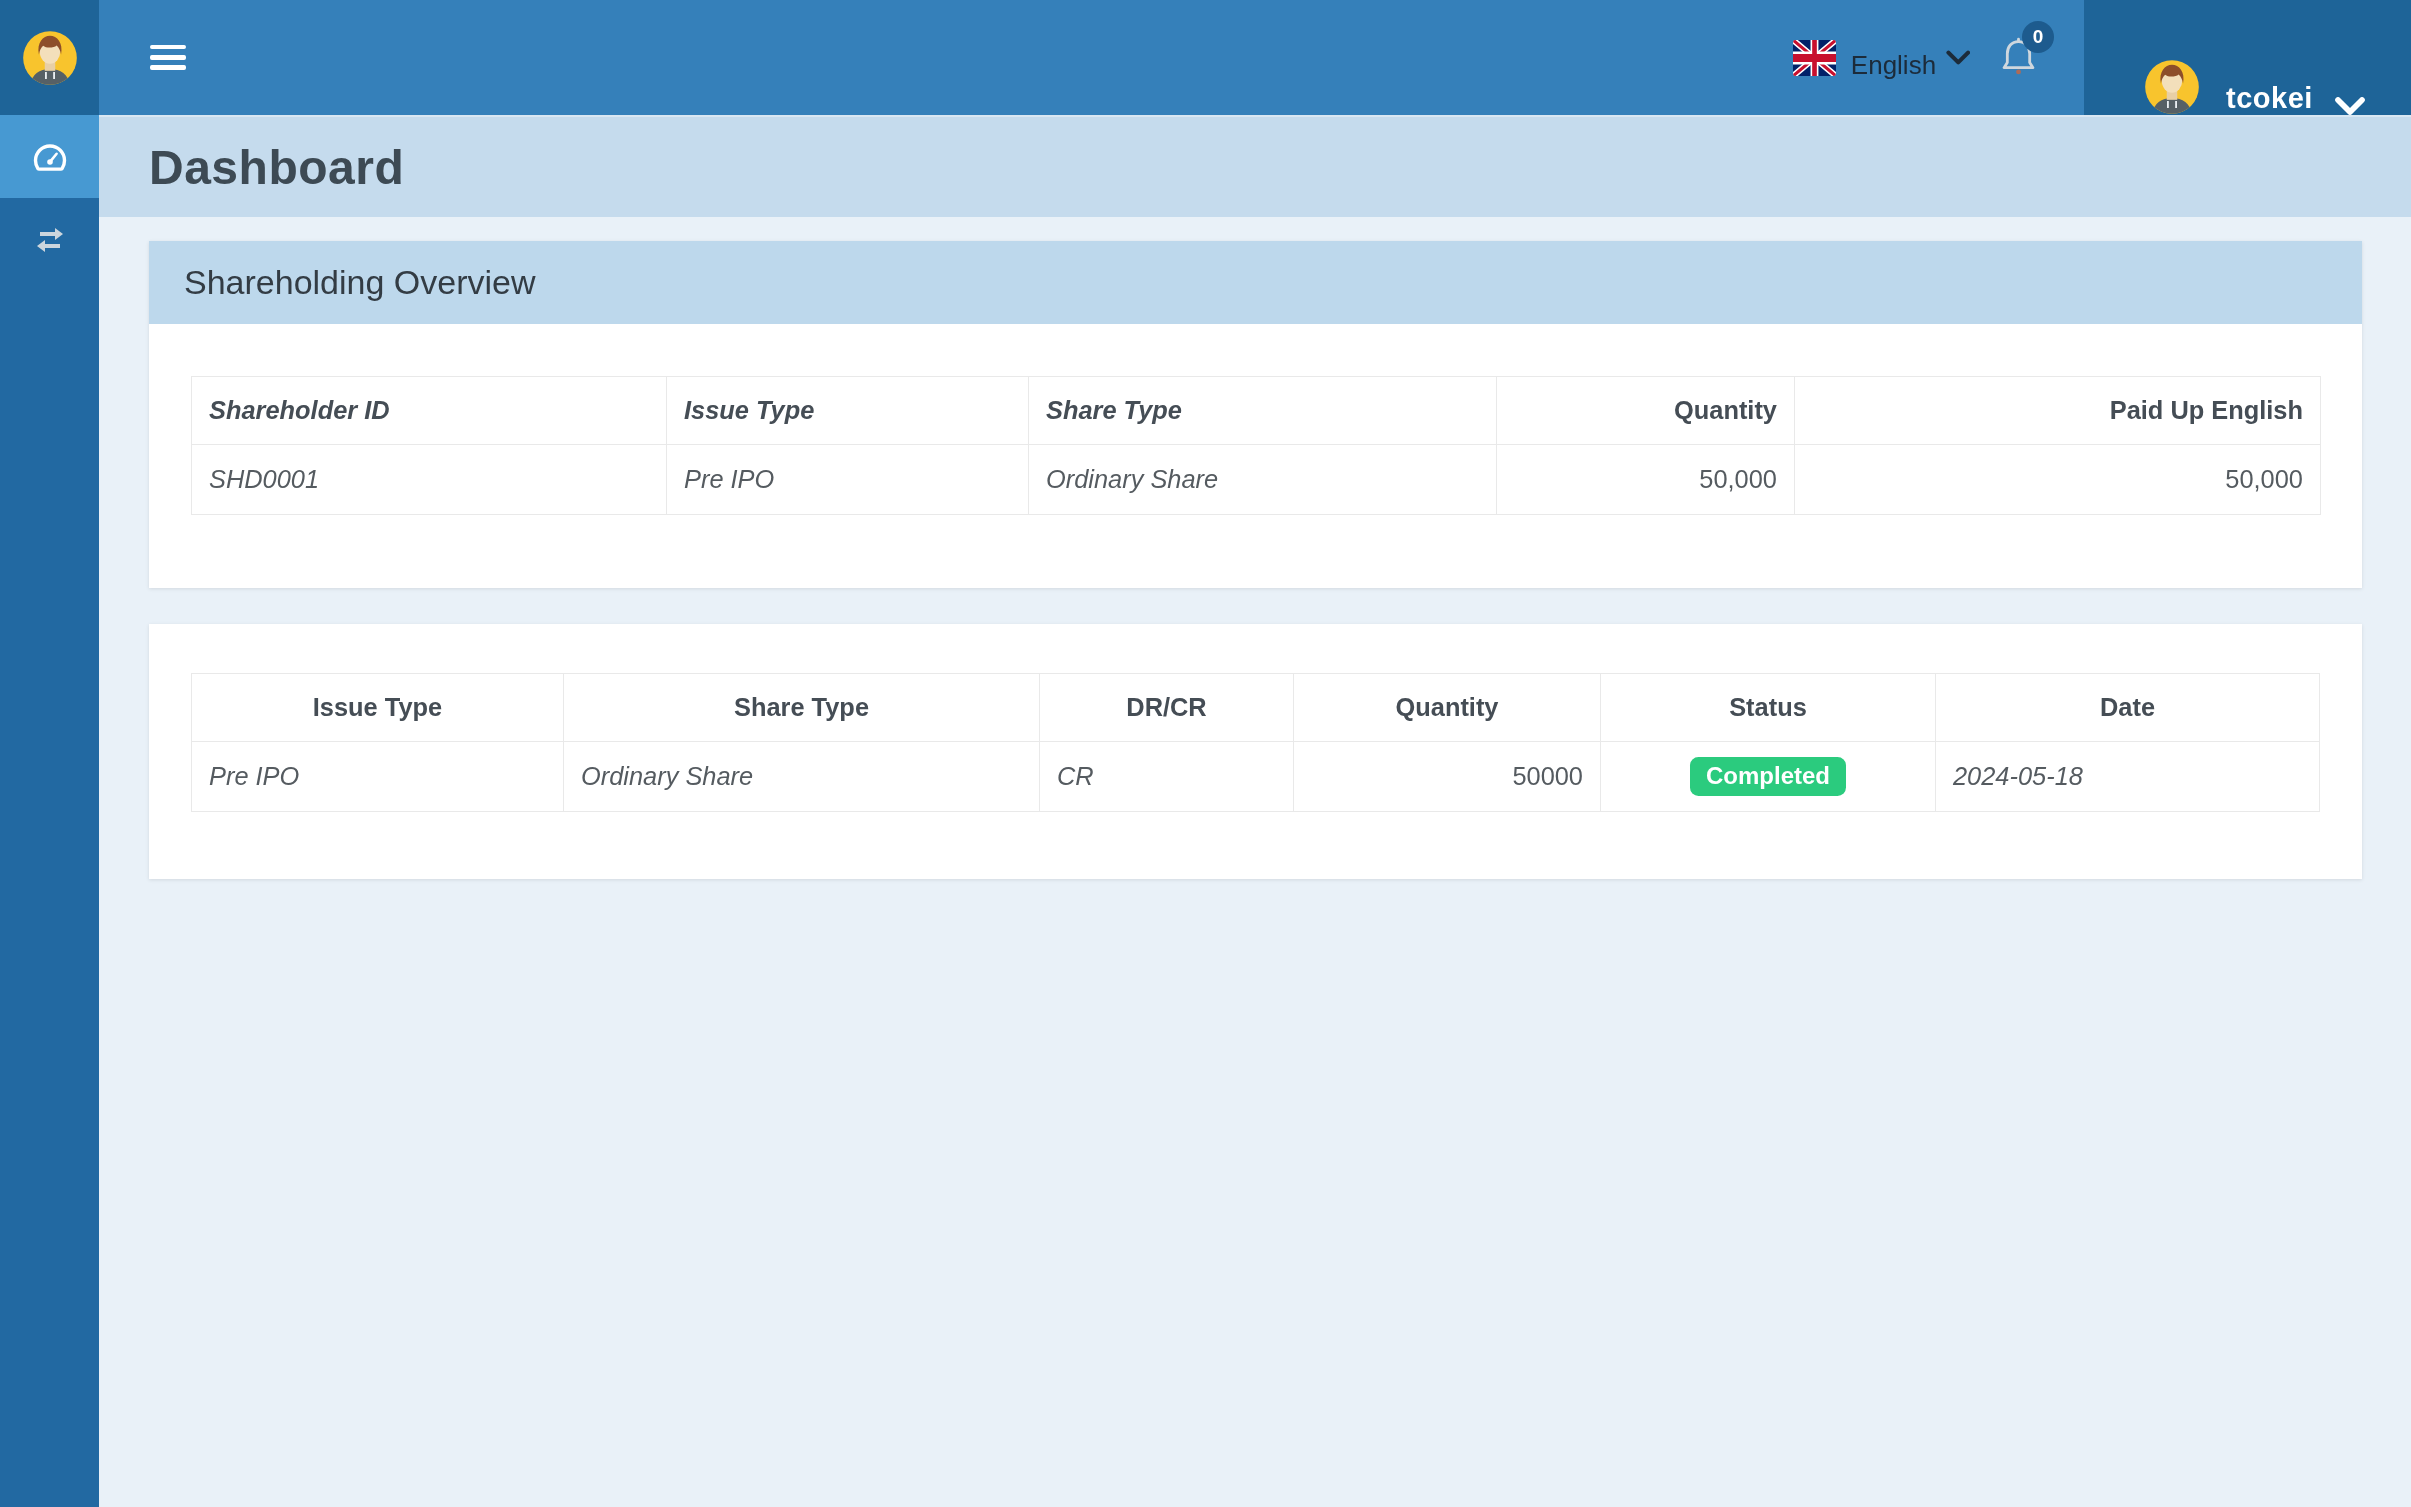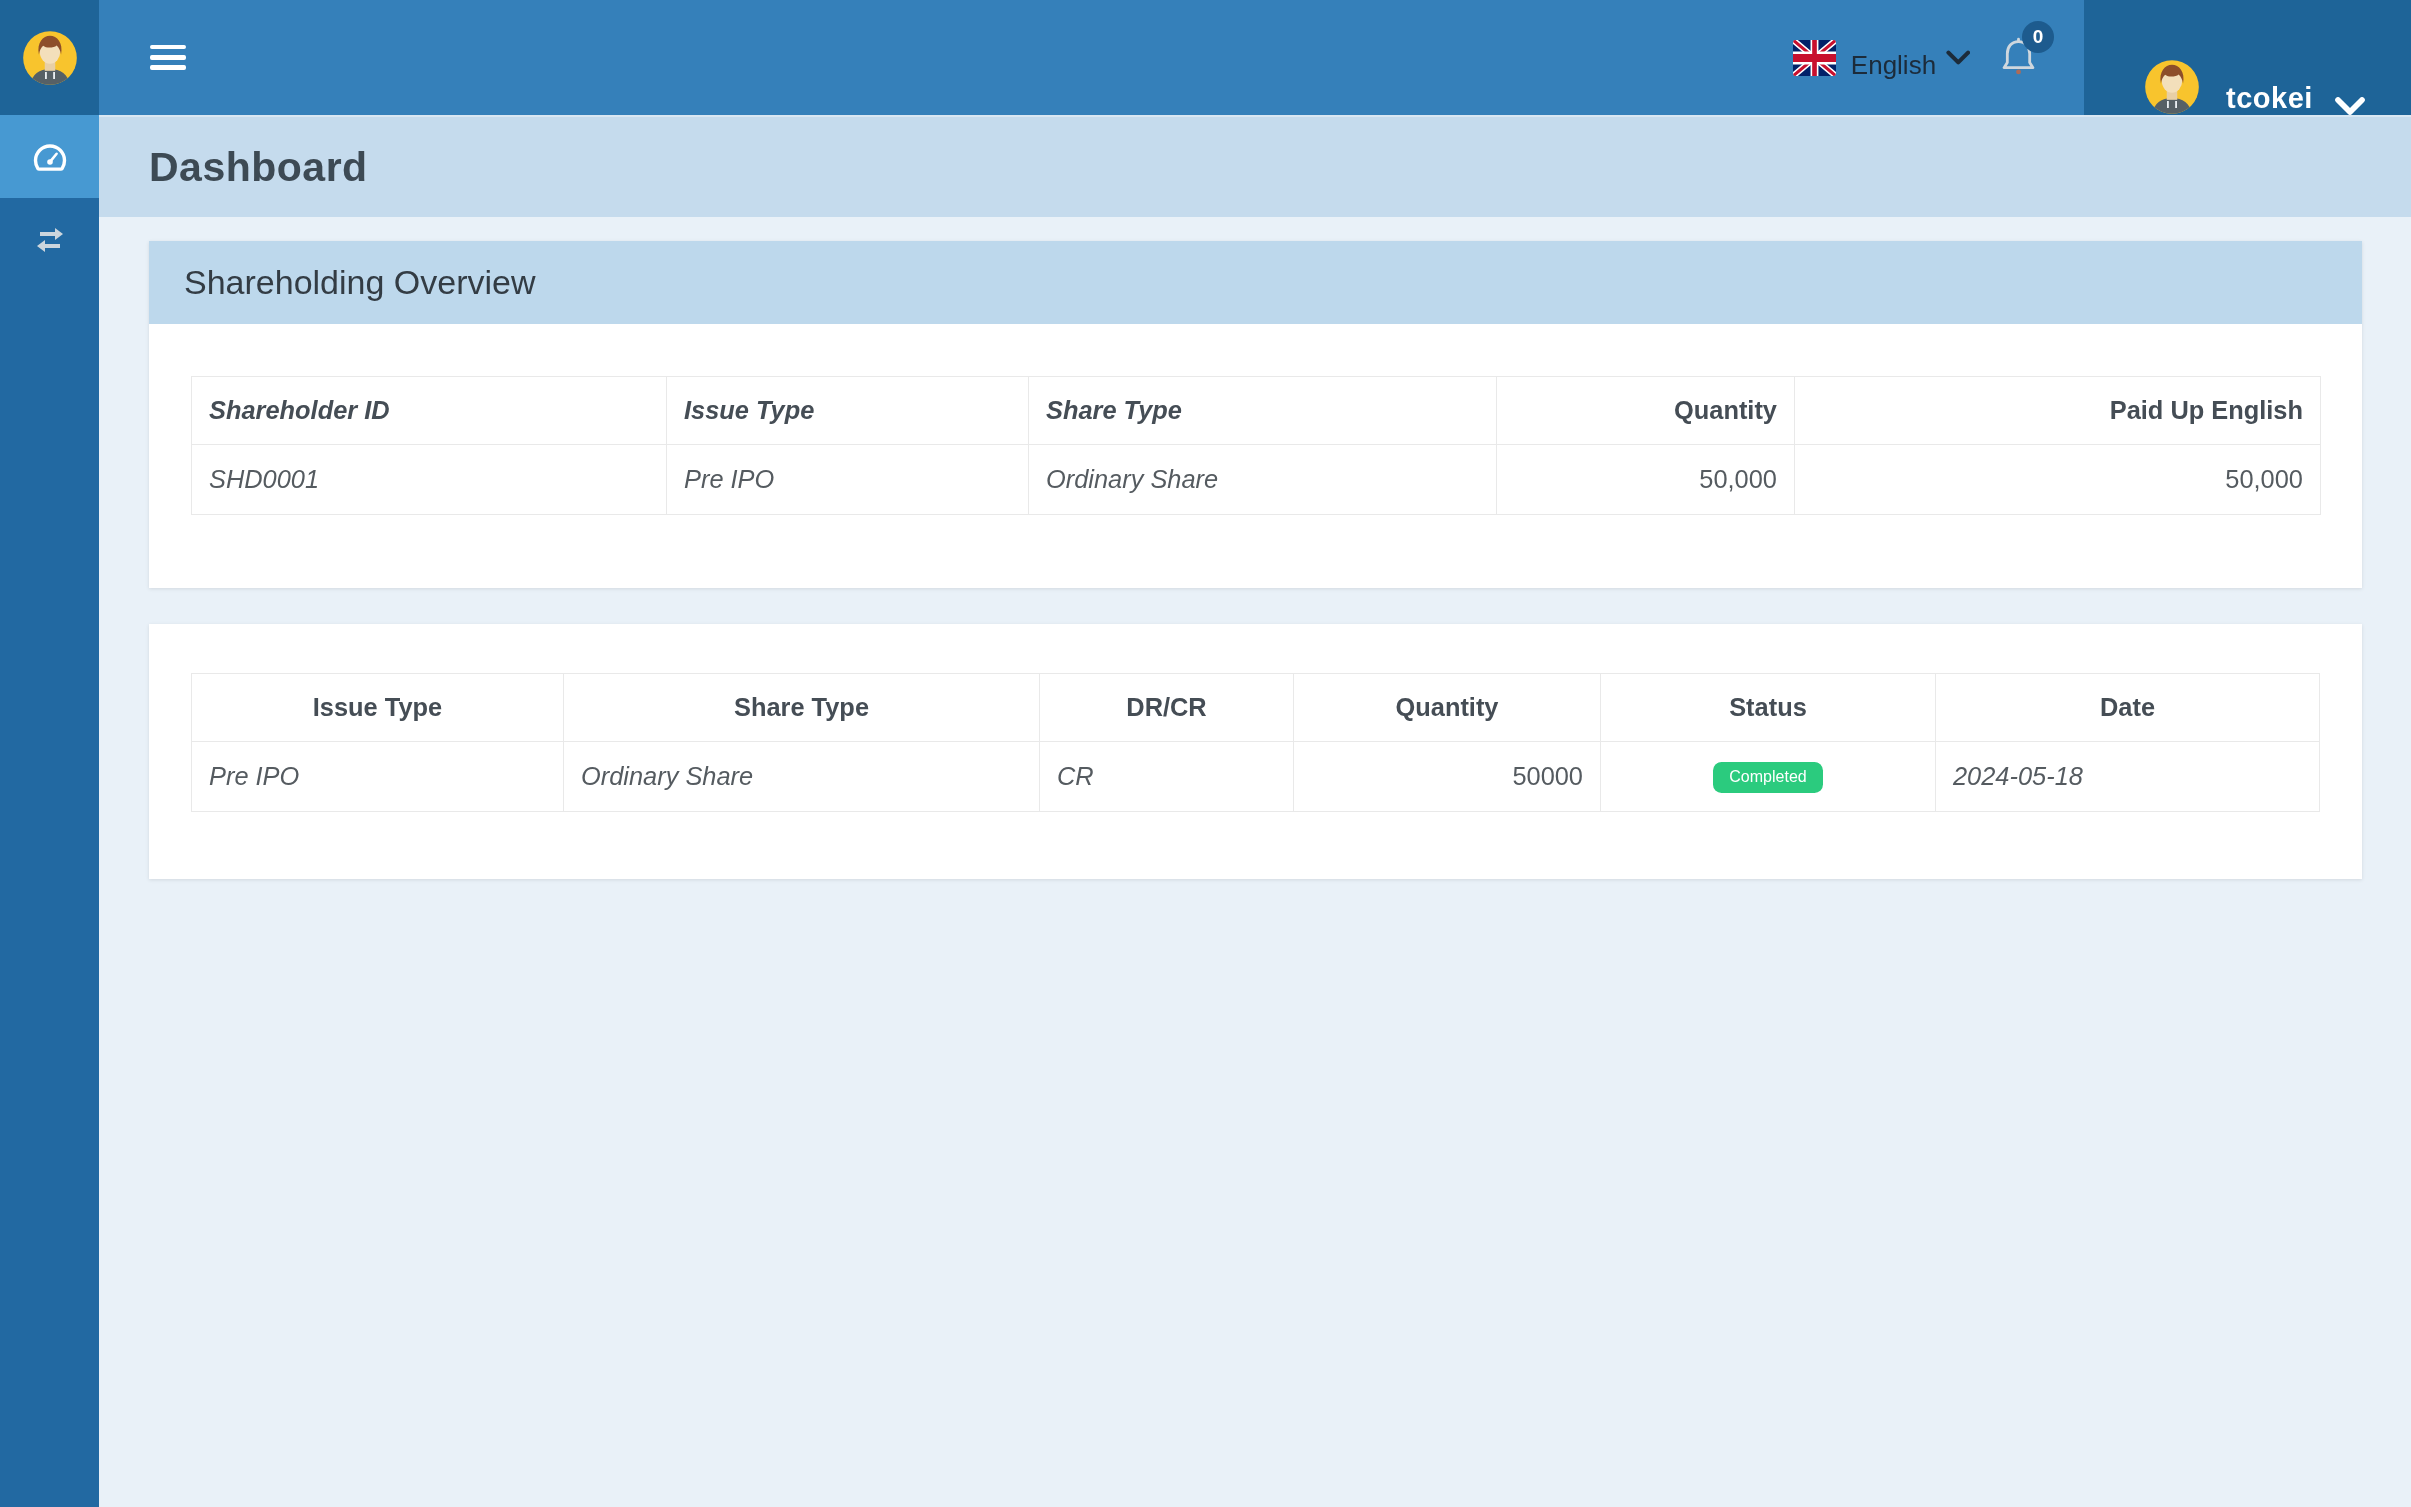--- a/index.html
+++ b/index.html
@@ -67,21 +67,21 @@
     cursor:pointer; background:transparent; border:none;
   }
   .side-item.active { background:#4799d2; }
 
   
   .main { position:absolute; top:115px; left:99px; right:0; bottom:0; background:#e9f1f8; }
   .title-band {
     height:102px; background:#c5dbed; border-top:2.8px solid #d9e7f3;
     display:flex; align-items:center; padding-left:50px;
   }
-  .title-band h1 { font-size:41px; font-weight:bold; color:#3d4a54; letter-spacing:0.5px; }
+  .title-band h1 { font-size:48px; font-weight:bold; color:#3d4a54; letter-spacing:0.5px; }
 
   .content { padding:23.5px 49px 0 50px; }
 
   .card { background:#ffffff; box-shadow:0 0.9px 3.8px rgba(0,0,0,0.10); }
   .card + .card { margin-top:36px; }
   .card-header {
     height:83px; background:#bdd8ec; display:flex; align-items:center;
     padding-left:35px; font-size:34px; color:#333c44;
   }
   .card-body-1 { padding:52px 42px 73px 42px; }
@@ -90,21 +90,21 @@
   table { width:100%; border-collapse:collapse; table-layout:fixed; }
   th, td { border:0.9px solid #e9e9e9; padding:0 17px; font-size:25.4px; overflow:hidden; }
   th { font-weight:bold; color:#454d55; height:68px; }
   td { color:#555b60; height:70px; }
   .al { text-align:left;font-style:italic; }
   .ar { text-align:right; }
   .ac { text-align:center; }
 
   .status-badge {
     display:inline-block; background:#2bcb7e; color:#ffffff;
-    font-size:16px; font-weight:normal; padding:7.5px 16px; border-radius:8.5px; line-height:1;
+    font-size:24px; font-weight:bold; padding:7.5px 16px; border-radius:8.5px; line-height:1;
   }
 
   .defs-hidden { position:absolute; width:0; height:0; overflow:hidden; }
 </style>
 </head>
 <body>
 
 <svg class="defs-hidden" aria-hidden="true">
   <defs>
     <clipPath id="avclip">

